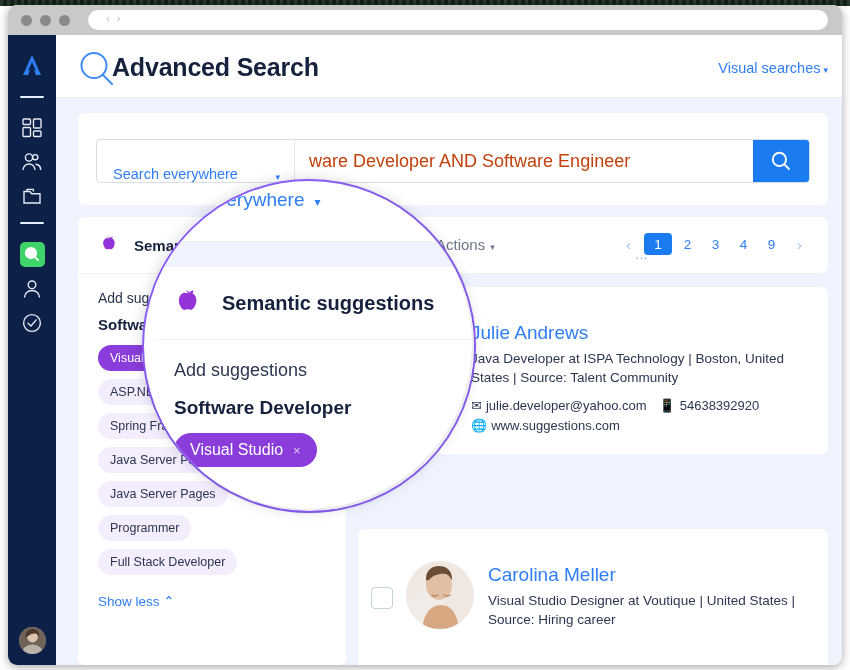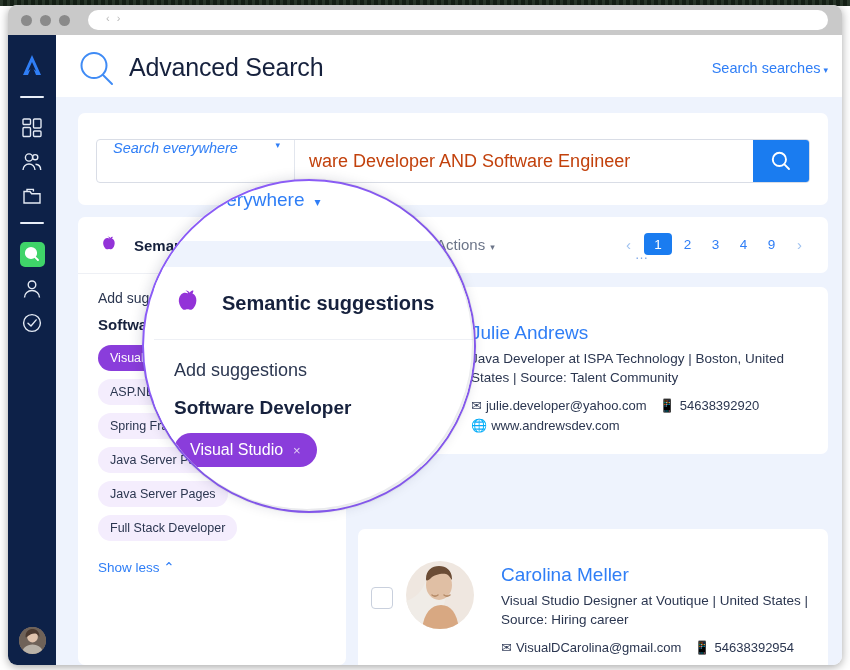--- a/index.html
+++ b/index.html
@@ -31,30 +31,30 @@
   .rail-ico{position:absolute;left:0;width:48px;text-align:center;}
   .rail-ico svg{display:block;margin:0 auto;}
   .rail-active{position:absolute;left:12px;width:25px;height:25px;border-radius:5px;background:#3fd469;}
   .rail-avatar{position:absolute;left:11px;top:592px;width:27px;height:27px;border-radius:50%;
     overflow:hidden;background:#8d7f78;}
 
   
   .content{position:absolute;left:48px;top:30px;width:786px;height:630px;background:#eef3fd;overflow:hidden;}
   .appheader{position:absolute;left:0;top:0;width:786px;height:62px;background:#fff;}
   .hdr-mag{position:absolute;left:22px;top:15px;}
-  .hdr-title{position:absolute;left:73px;top:18px;font-size:25px;color:#16213d;font-weight:400;letter-spacing:-.2px;}
+  .hdr-title{position:absolute;left:56px;top:18px;font-size:25px;color:#16213d;font-weight:700;letter-spacing:-.2px;}
   .hdr-recent{position:absolute;right:14px;top:25px;font-size:14.5px;color:#2f7ef6;cursor:pointer;}
   .hdr-recent .caret{font-size:9px;margin-left:3px;}
 
   
   .searchcard{position:absolute;left:22px;top:78px;width:750px;height:92px;background:#fff;border-radius:7px;}
   .searchrow{position:absolute;left:18px;top:26px;width:714px;height:44px;
     border:1px solid #d9dde6;border-radius:4px;background:#fff;box-sizing:border-box;display:flex;}
-  .scope{width:198px;height:42px;border-right:1px solid #e2e6ee;display:flex;align-items:flex-start;
-    padding-left:16px;box-sizing:border-box;color:#2f7ef6;font-size:14.5px;position:relative;font-style:italic;}
+  .scope{width:198px;height:42px;border-right:1px solid #e2e6ee;display:flex;align-items:flex-end;
+    padding-left:16px;box-sizing:border-box;color:#2f7ef6;font-size:14.5px;position:relative;}
   .scope .caret{position:absolute;right:14px;font-size:9px;}
   .qinput{flex:1;height:42px;display:flex;align-items:center;padding-left:14px;
     color:#c2410c;font-size:18px;box-sizing:border-box;}
   .sbtn{width:56px;height:42px;background:#1a7cf0;display:flex;align-items:center;justify-content:center;
     border-radius:0 3px 3px 0;cursor:pointer;}
 
   
   .sugg{position:absolute;left:22px;top:182px;width:268px;background:#fff;border-radius:7px;
     min-height:448px;overflow:hidden;}
   .sugg-head{height:56px;display:flex;align-items:center;padding-left:22px;border-bottom:1px solid #eef0f5;}
@@ -198,21 +198,21 @@
     <div class="content">
 
       <div class="appheader">
         <span class="hdr-mag">
           <svg width="38" height="38" viewBox="0 0 38 38" fill="none" stroke="#3f8bf5" stroke-width="2">
               <circle cx="16" cy="15.5" r="12.5"></circle>
               <path d="M25 25 L34 34" stroke-linecap="round"></path>
             </svg>
         </span>
         <span class="hdr-title">Advanced Search</span>
-        <span class="hdr-recent"><span>Search searches</span><span class="caret">▾</span></span>
+        <span class="hdr-recent"><span>Visual searches</span><span class="caret">▾</span></span>
       </div>
 
       <div class="searchcard">
         <div class="searchrow">
           <div class="scope">
             <span>Search everywhere</span>
             <span class="caret">▾</span>
           </div>
           <div class="qinput" placeholder="Enter your search query">ware Developer AND Software Engineer</div>
           <div class="sbtn">
@@ -239,20 +239,21 @@
           <div class="sugg-sub">Add suggestions</div>
           <div class="sugg-main">Software Developer</div>
           <div class="chips">
             <span class="chip sel"><span>Visual Studio</span><span class="x">×</span></span>
             <span class="chip sel"><span>JavaScript</span><span class="x">×</span></span>
             <span class="chip">ASP.NET</span>
             <span class="chip">.NET</span>
             <span class="chip">Spring Framework</span>
             <span class="chip">Java Server Pages</span>
             <span class="chip">Java Server Pages</span>
+            <span class="chip">Programmer</span>
             <span class="chip">Full Stack Developer</span>
           </div>
         </div>
         <div class="showless"><span>Show less</span> <span>⌃</span></div>
       </div>
 
       <div class="actionsbar">
         <span class="actions-lbl"><span>Actions</span><span class="caret">▾</span></span>
         <div class="pager">
           <span class="pg arw">‹</span>
@@ -277,46 +278,43 @@
               <path d="M10 22c-3 9-2 22 3 30-5-2-8-12-8-22 0-9 2-8 5-8z" fill="#3b241a"></path>
               <path d="M58 22c3 9 2 22-3 30 5-2 8-12 8-22 0-9-2-8-5-8z" fill="#3b241a"></path>
               <path d="M27 37c2 2 6 3 9 1" stroke="#b07a5e" stroke-width="1.6" fill="none" stroke-linecap="round"></path>
             </svg>
         </div>
         <div style="position:absolute;left:113px;top:35px;">
           <div class="pname">Julie Andrews</div>
           <div class="pdesc">Java Developer at ISPA Technology | Boston, United States | Source: Talent Community</div>
           <div class="pcontact">
             <span class="ic">✉</span><span>julie.developer@yahoo.com</span><span class="gap"></span><span class="ic">📱</span><span>54638392920</span><br>
-            <span class="ic">🌐</span><span>www.andrewsdev.com</span>
+            <span class="ic">🌐</span><span>www.suggestions.com</span>
           </div>
         </div>
         <div class="divider" style="top:182px"></div>
         <div class="showmore" style="left:113px;top:196px"><span>Show gmail</span> <span>⌄</span></div>
       </div>
 
       <div class="card card2">
         <div class="cb" style="left:13px;top:58px"></div>
         <div class="ava" style="left:48px;top:32px">
           <svg width="68" height="68" viewBox="0 0 68 68">
               <rect width="68" height="68" fill="#efe7e0"></rect>
               <path d="M0 40c10-3 16-10 20-20 3 8 10 14 20 15 0 0-6 33-20 33S0 40 0 40z" fill="#f0ece7"></path>
               <ellipse cx="33" cy="24" rx="13" ry="15" fill="#e0bfa4"></ellipse>
               <path d="M20 18c0-9 6-13 13-13s13 4 13 13c0 3-2-4-6-5-5-1-12 1-15 4-2 2-5 4-5 1z" fill="#6b4c35"></path>
               <path d="M16 68c2-16 9-24 19-24s16 8 18 24z" fill="#d8a882"></path>
               <path d="M26 34c2 1.5 4 1.5 6 0" stroke="#b58a66" stroke-width="1.5" fill="none" stroke-linecap="round"></path>
               <path d="M38 34c2 1.5 4 1.5 6 0" stroke="#b58a66" stroke-width="1.5" fill="none" stroke-linecap="round"></path>
             </svg>
         </div>
-        <div style="position:absolute;left:143px;top:35px;">
+        <div style="position:absolute;left:130px;top:35px;">
           <div class="pname">Carolina Meller</div>
           <div class="pdesc">Visual Studio Designer at Voutique | United States | Source: Hiring career</div>
-          <div class="pcontact">
-            <span class="ic">✉</span><span>VisualDCarolina@gmail.com</span><span class="gap"></span><span class="ic">📱</span><span>54638392954</span>
-          </div>
         </div>
       </div>
 
       <div class="lens">
         <div class="lens-inner">
           <div class="lz-band"></div>
           <span class="lz-scope"><span>urch everywhere</span><span class="caret">▾</span></span>
           <span class="lz-right">Ac</span>
           <div class="lz-panel">
             <div class="lz-head">

